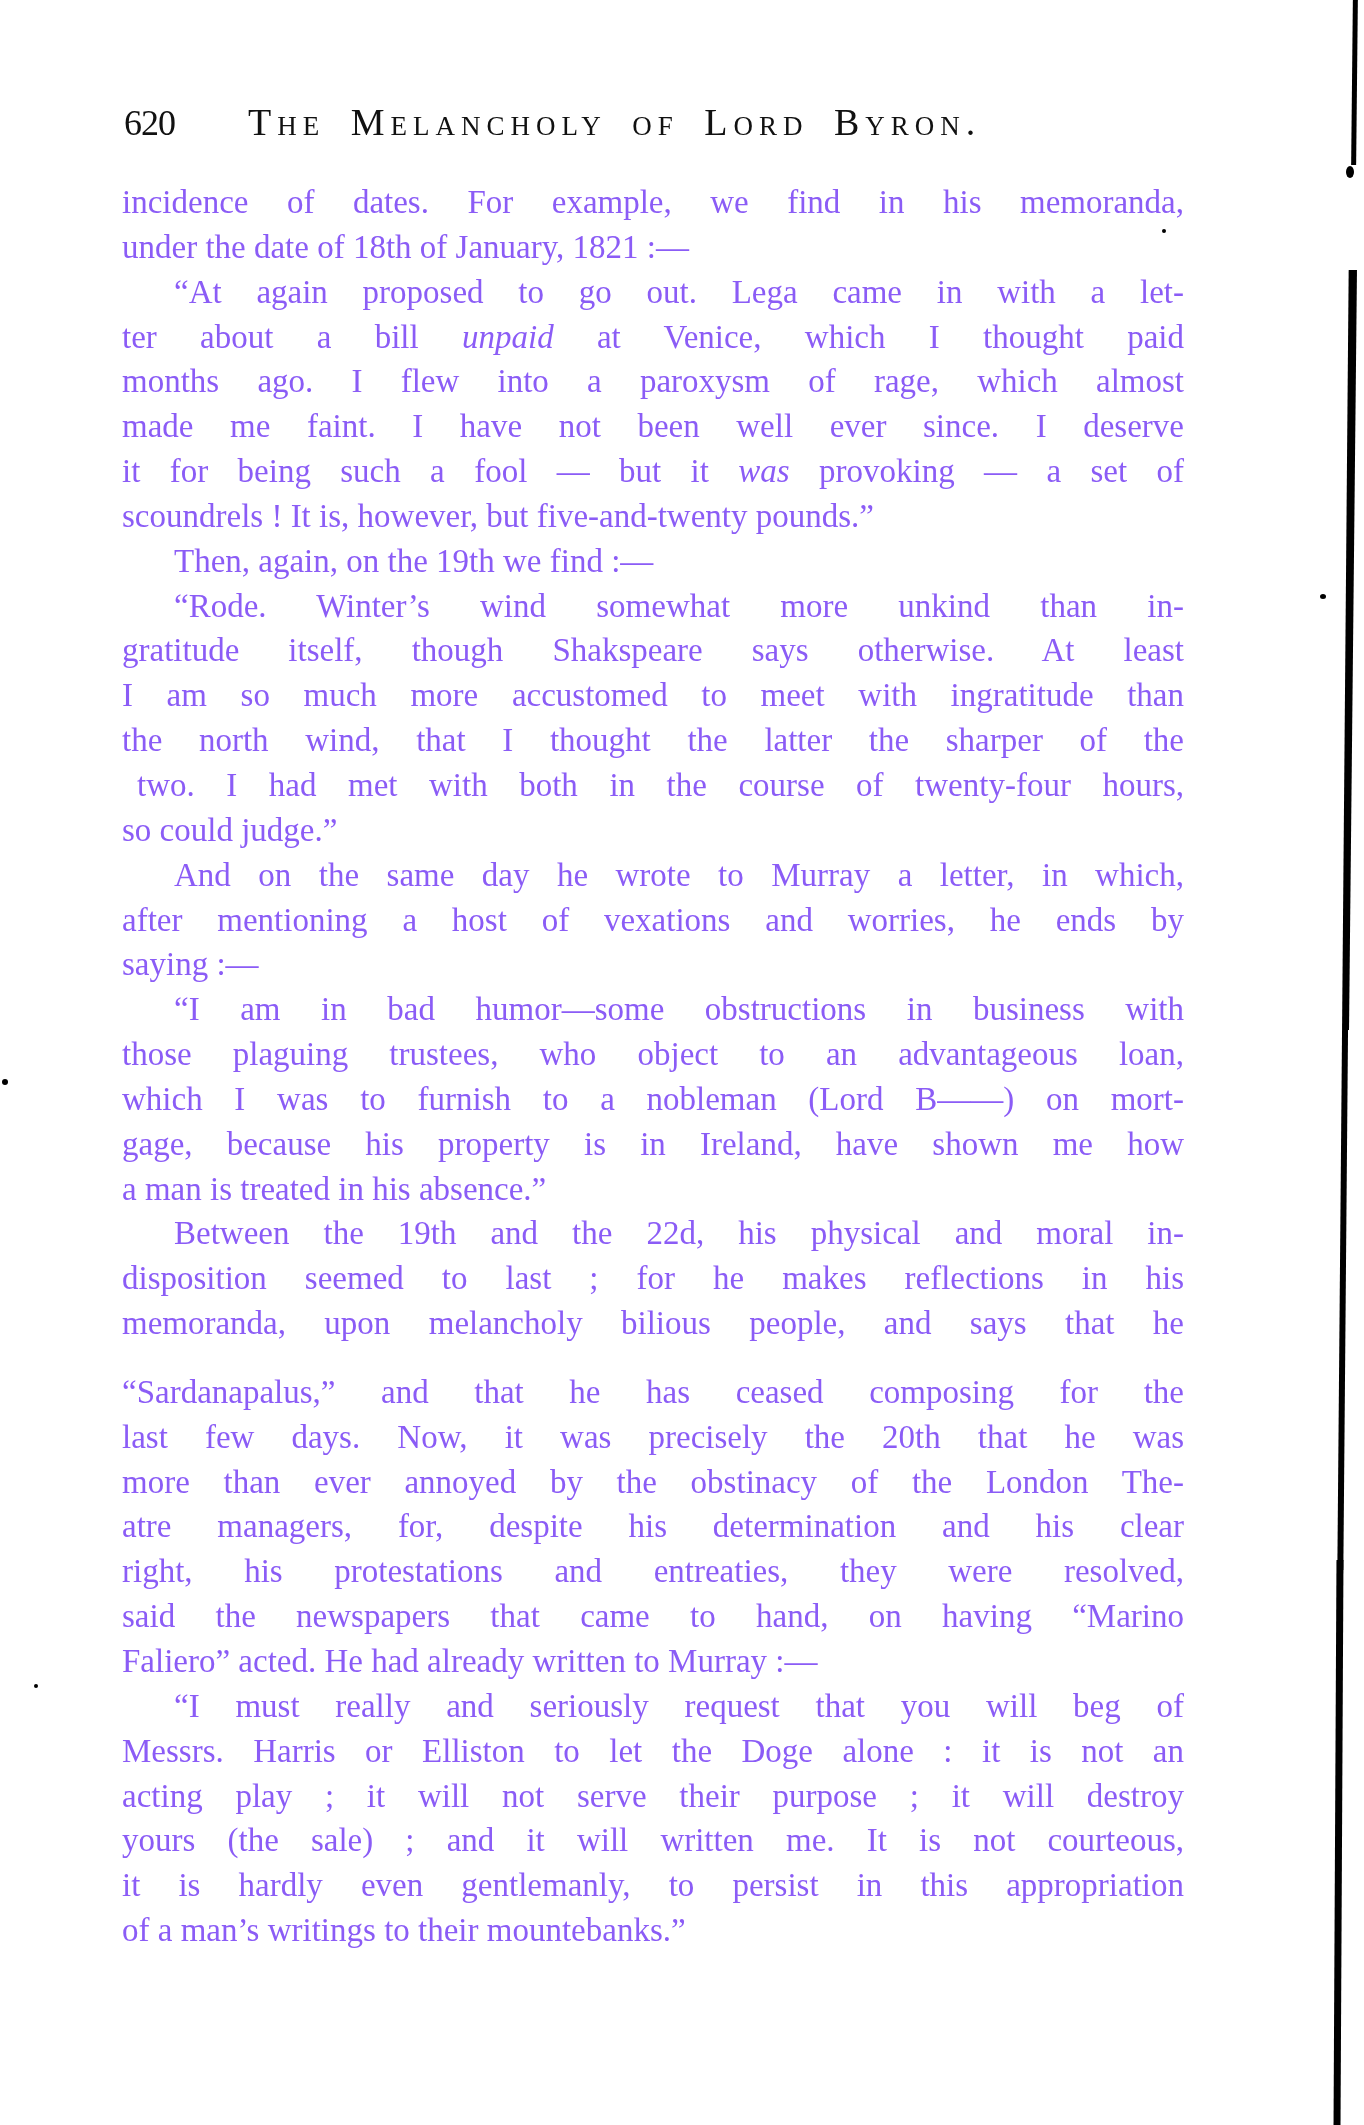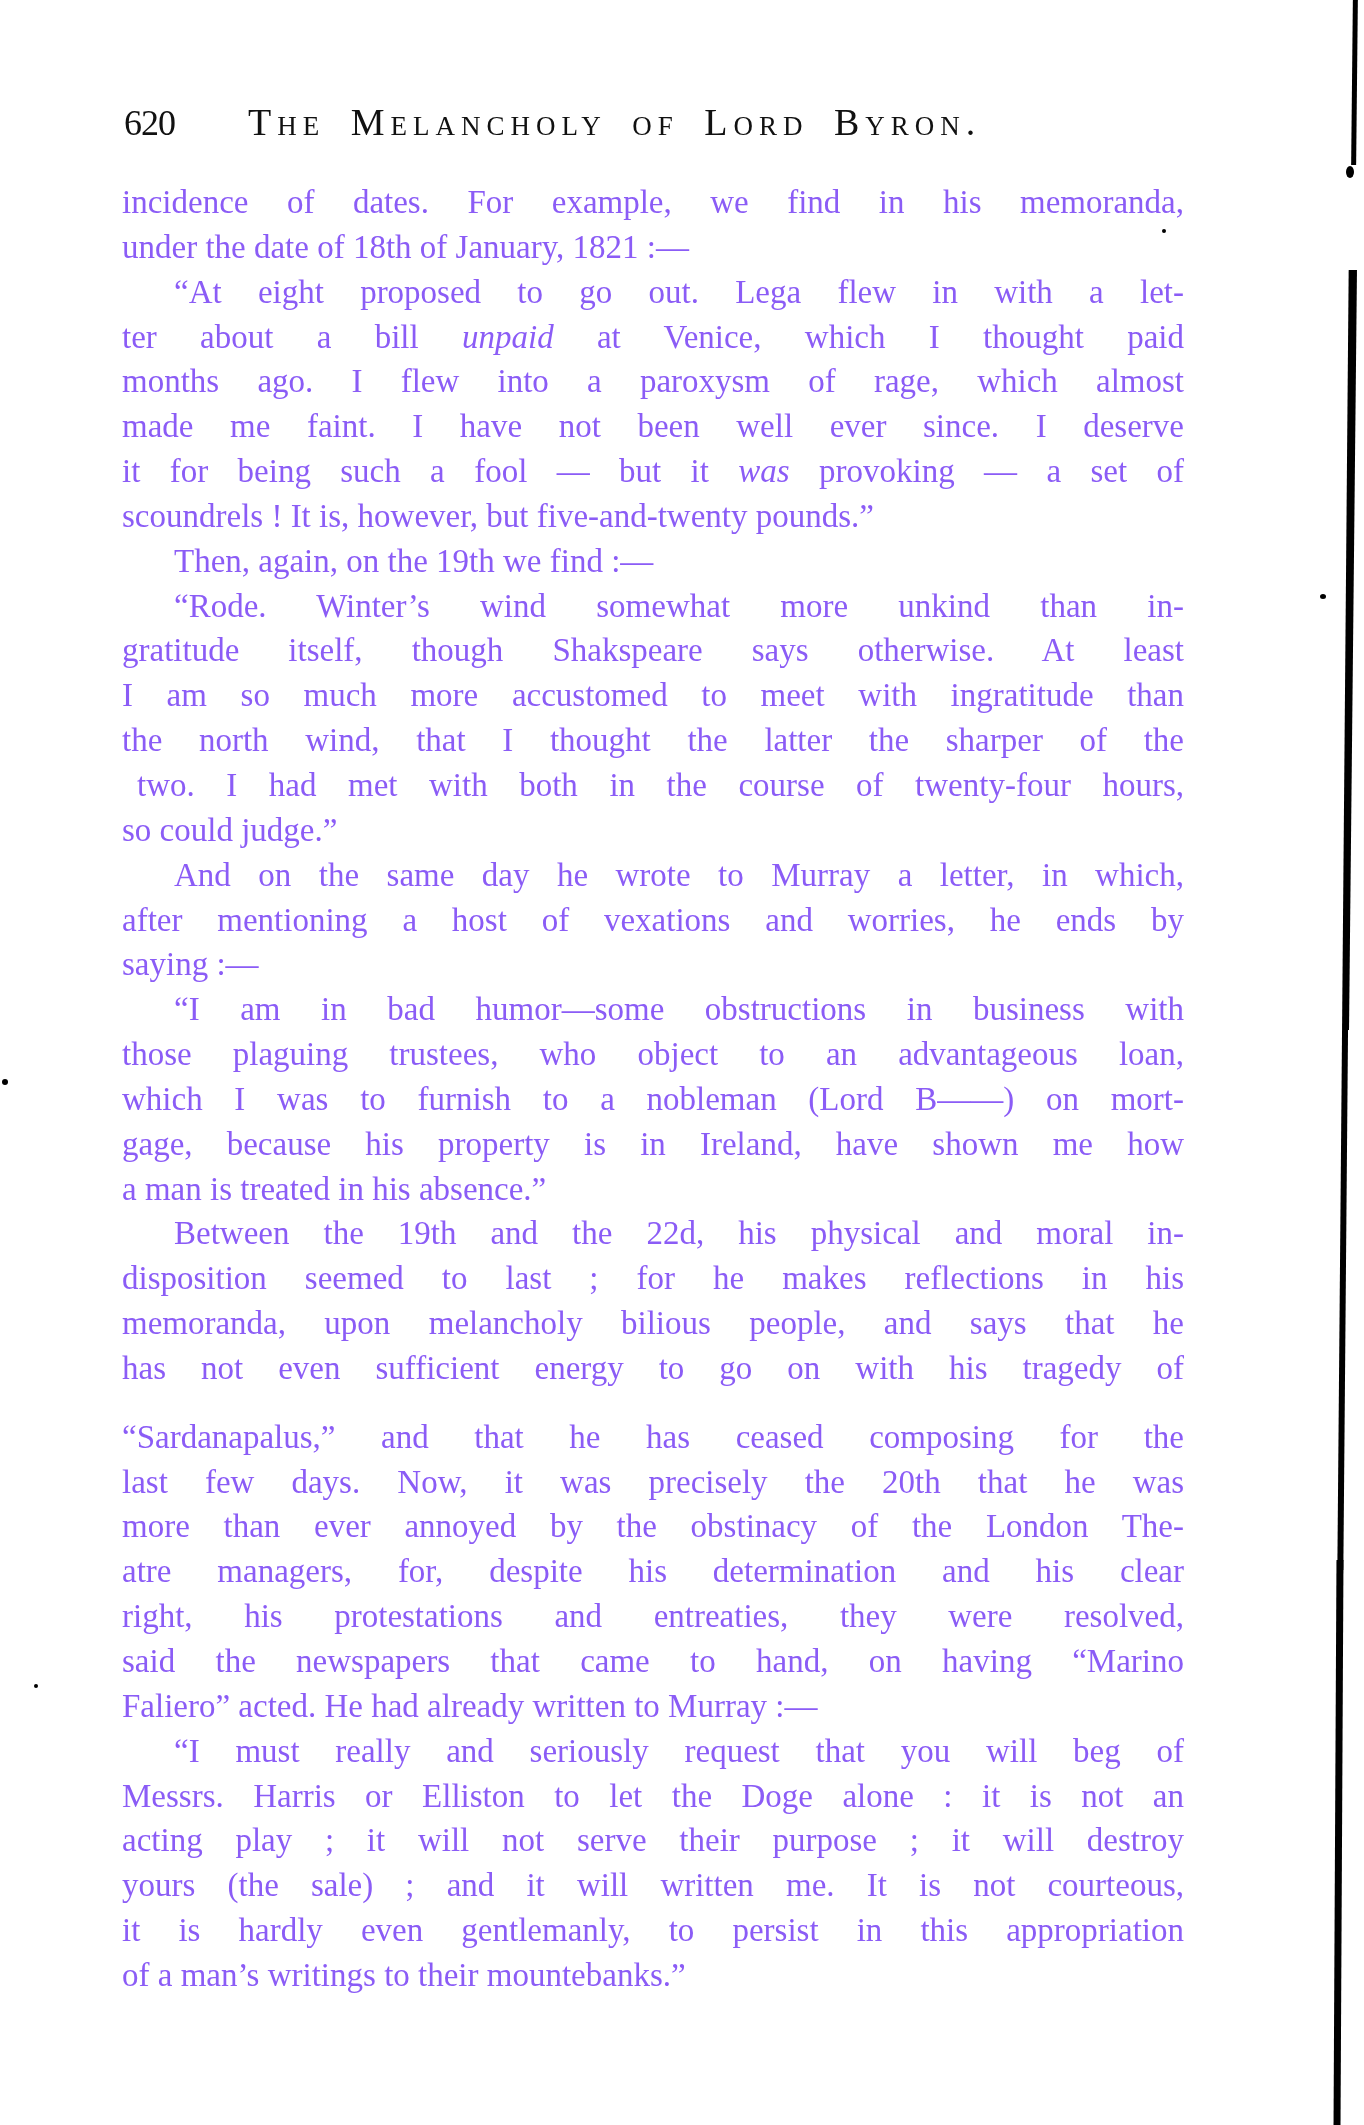--- a/index.html
+++ b/index.html
@@ -31,21 +31,21 @@
 
 <div class="page">
 
   <div class="running-head">
     <span class="folio">620</span><span class="title">The Melancholy of Lord Byron.</span>
   </div>
 
   <div class="body-text" id="body-text">
       <span class="line" style="white-space: nowrap; display: block;"><span style="white-space: nowrap;">incidence of dates.  For example, we find in his memoranda,</span></span>
       <span class="line last">under the date of 18th of January, 1821 :—</span>
-      <span class="line ind" style="white-space: nowrap; display: block;"><span style="white-space: nowrap;">“At eight proposed to go out.  Lega flew in with a let-</span></span>
+      <span class="line ind" style="white-space: nowrap; display: block;"><span style="white-space: nowrap;">“At again proposed to go out.  Lega came in with a let-</span></span>
       <span class="line" style="white-space: nowrap; display: block;"><span style="white-space: nowrap;">ter about a bill <em>unpaid</em> at Venice, which I thought paid</span></span>
       <span class="line" style="white-space: nowrap; display: block;"><span style="white-space: nowrap;">months ago.  I flew into a paroxysm of rage, which almost</span></span>
       <span class="line" style="white-space: nowrap; display: block;"><span style="white-space: nowrap;">made me faint.  I have not been well ever since.  I deserve</span></span>
       <span class="line" style="white-space: nowrap; display: block;"><span style="white-space: nowrap;">it for being such a fool — but it <em>was</em> provoking — a set of</span></span>
       <span class="line last">scoundrels !  It is, however, but five-and-twenty pounds.”</span>
       <span class="line ind last">Then, again, on the 19th we find :—</span>
       <span class="line ind" style="white-space: nowrap; display: block;"><span style="white-space: nowrap;">“Rode.  Winter’s wind somewhat more unkind than in-</span></span>
       <span class="line" style="white-space: nowrap; display: block;"><span style="white-space: nowrap;">gratitude itself, though Shakspeare says otherwise.  At least</span></span>
       <span class="line" style="white-space: nowrap; display: block;"><span style="white-space: nowrap;">I am so much more accustomed to meet with ingratitude than</span></span>
       <span class="line" style="white-space: nowrap; display: block;"><span style="white-space: nowrap;">the north wind, that I thought the latter the sharper of the</span></span>
@@ -55,21 +55,20 @@
       <span class="line" style="white-space: nowrap; display: block;"><span style="white-space: nowrap;">after mentioning a host of vexations and worries, he ends by</span></span>
       <span class="line last">saying :—</span>
       <span class="line ind" style="white-space: nowrap; display: block;"><span style="white-space: nowrap;">“I am in bad humor—some obstructions in business with</span></span>
       <span class="line" style="white-space: nowrap; display: block;"><span style="white-space: nowrap;">those plaguing trustees, who object to an advantageous loan,</span></span>
       <span class="line" style="white-space: nowrap; display: block;"><span style="white-space: nowrap;">which I was to furnish to a nobleman (Lord B——) on mort-</span></span>
       <span class="line" style="white-space: nowrap; display: block;"><span style="white-space: nowrap;">gage, because his property is in Ireland, have shown me how</span></span>
       <span class="line last">a man is treated in his absence.”</span>
       <span class="line ind" style="white-space: nowrap; display: block;"><span style="white-space: nowrap;">Between the 19th and the 22d, his physical and moral in-</span></span>
       <span class="line" style="white-space: nowrap; display: block;"><span style="white-space: nowrap;">disposition seemed to last ; for he makes reflections in his</span></span>
       <span class="line" style="white-space: nowrap; display: block;"><span style="white-space: nowrap;">memoranda, upon melancholy bilious people, and says that he</span></span>
-      <span class="line" style="white-space: nowrap; display: block;"><span style="white-space: nowrap;">has not even sufficient energy to go on with his tragedy of</span></span>
       <span class="line" style="white-space: nowrap; display: block; margin-top: 24px;"><span style="white-space: nowrap;">“Sardanapalus,” and that he has ceased composing for the</span></span>
       <span class="line" style="white-space: nowrap; display: block;"><span style="white-space: nowrap;">last few days.  Now, it was precisely the 20th that he was</span></span>
       <span class="line" style="white-space: nowrap; display: block;"><span style="white-space: nowrap;">more than ever annoyed by the obstinacy of the London The-</span></span>
       <span class="line" style="white-space: nowrap; display: block;"><span style="white-space: nowrap;">atre managers, for, despite his determination and his clear</span></span>
       <span class="line" style="white-space: nowrap; display: block;"><span style="white-space: nowrap;">right, his protestations and entreaties, they were resolved,</span></span>
       <span class="line" style="white-space: nowrap; display: block;"><span style="white-space: nowrap;">said the newspapers that came to hand, on having “Marino</span></span>
       <span class="line last">Faliero” acted.  He had already written to Murray :—</span>
       <span class="line ind" style="white-space: nowrap; display: block;"><span style="white-space: nowrap;">“I must really and seriously request that you will beg of</span></span>
       <span class="line" style="white-space: nowrap; display: block;"><span style="white-space: nowrap;">Messrs. Harris or Elliston to let the Doge alone : it is not an</span></span>
       <span class="line" style="white-space: nowrap; display: block;"><span style="white-space: nowrap;">acting play ; it will not serve their purpose ; it will destroy</span></span>

